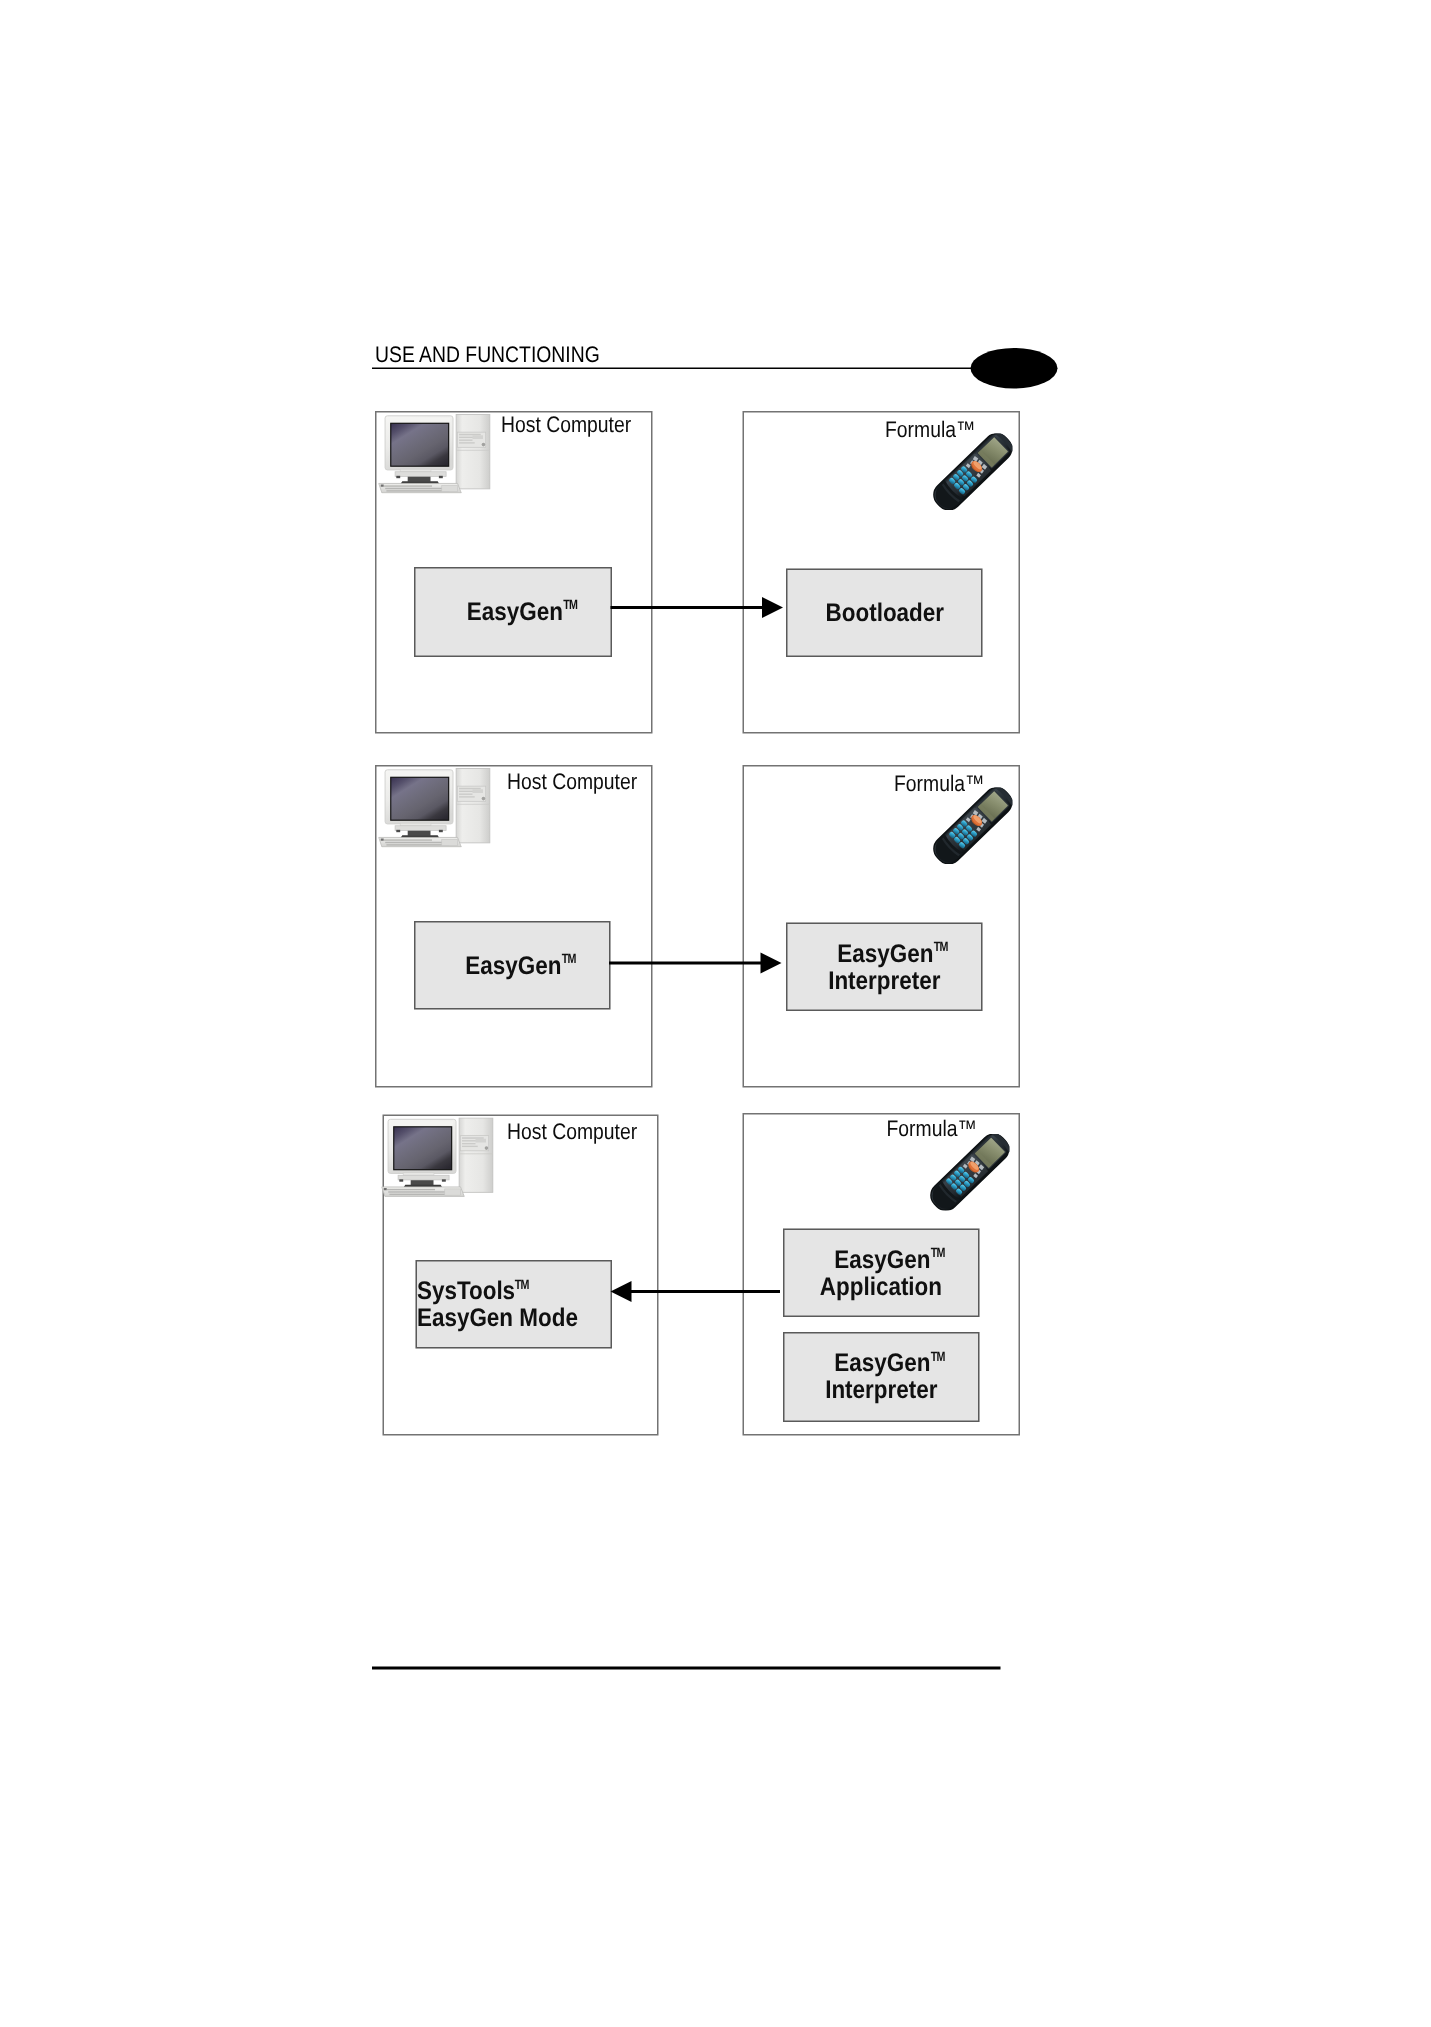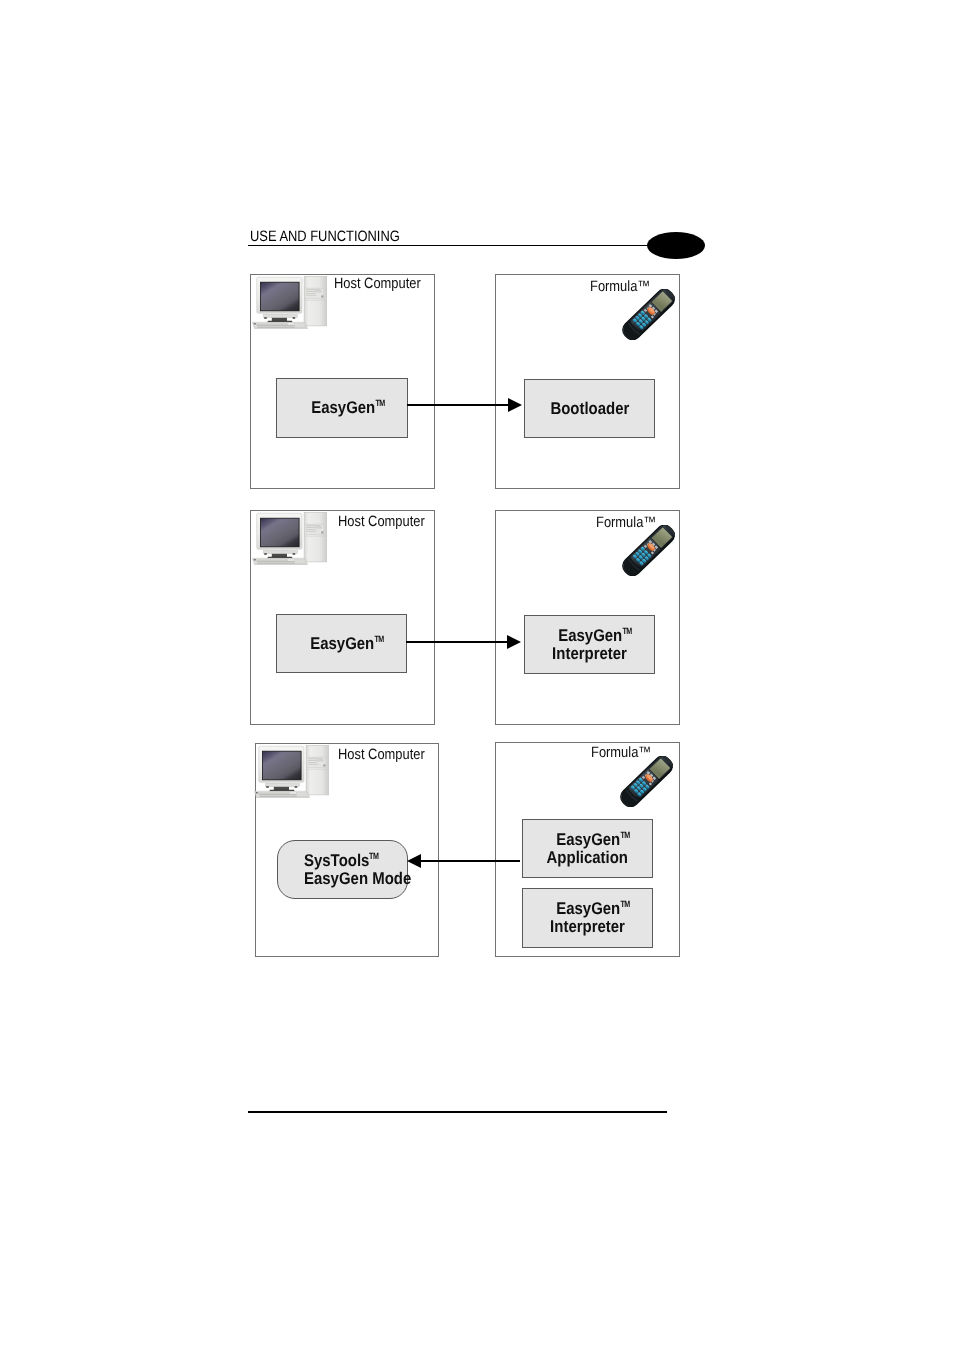--- a/index.html
+++ b/index.html
@@ -20,21 +20,21 @@
   
   .panel{position:absolute;border:1px solid #737373;background:#fff;box-sizing:border-box;}
   .plabel{position:absolute;font-size:15px;color:#0d0d0d;white-space:nowrap;
           transform:scaleX(0.86);transform-origin:left top;}
 
   
   .gbox{position:absolute;background:#e5e5e5;border:1px solid #5a5a5a;box-sizing:border-box;
         display:flex;align-items:center;justify-content:center;flex-direction:column;}
   .gbox .ln{font-weight:bold;font-size:17px;color:#101010;white-space:nowrap;
             transform:scaleX(0.88);line-height:1.055;position:relative;}
-  .gbox.lefttext{align-items:flex-start;padding-left:26px;border-radius:18px;}
+  .gbox.lefttext{align-items:flex-start;padding-left:0;}
   .gbox.lefttext .ln{transform-origin:left center;}
   .tm{font-size:9px;font-weight:bold;line-height:1;display:inline-block;
       position:relative;top:-7px;letter-spacing:-0.7px;margin-right:-14px;
       transform:scaleX(0.9);transform-origin:left bottom;}
   .tm:empty{margin-right:0;display:none;}
 
   
   .aline{position:absolute;height:2px;background:#000;}
   .ahead{position:absolute;width:0;height:0;}
   .ahead.right{border-top:7px solid transparent;border-bottom:7px solid transparent;

